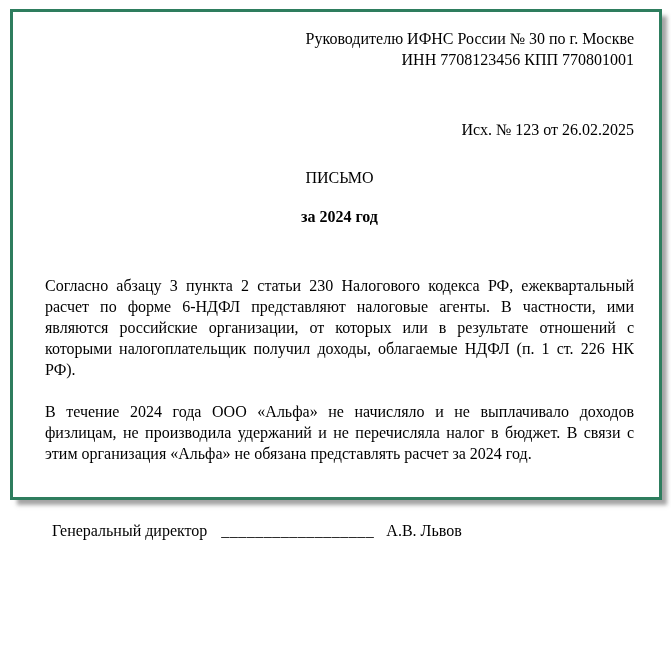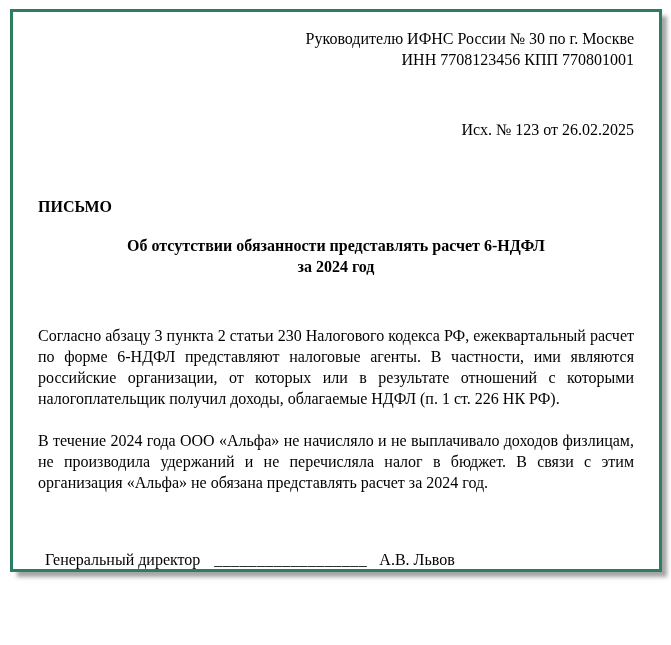--- a/index.html
+++ b/index.html
@@ -13,39 +13,40 @@
     width: 671px;
     height: 645px;
     background: #ffffff;
     overflow: hidden;
   }
   .frame {
     position: absolute;
     left: 10px;
     top: 9px;
     width: 652px;
-    height: 563px;
+    height: 491px;
     background: #ffffff;
     border: 3px solid var(--border-color);
     box-shadow: 6px 6px 4px -1px rgba(90, 90, 90, 0.55);
-    padding: 16px 25px 0 25px;
+    padding: 16px 25px 0 32px;
     font-size: 16px;
     line-height: 21px;
     color: #000000;
   }
   .recipient-header {
     text-align: right;
   }
   .outgoing-number {
     margin-top: 49px;
     text-align: right;
   }
   .title-block {
-    margin-top: 56px;
-    font-weight: bold;
+    margin-top: 27px;
+    text-align: center;
+    font-weight: normal;
   }
   .subject-block {
     margin-top: 18px;
     text-align: center;
     font-weight: bold;
   }
   .body-paragraph {
     text-align: justify;
     text-align-last: left;
   }
@@ -75,21 +76,20 @@
     <div class="recipient-header">
       <div>Руководителю ИФНС России № 30 по г. Москве</div>
       <div>ИНН 7708123456 КПП 770801001</div>
     </div>
 
     <div class="outgoing-number">Исх. № 123 от 26.02.2025</div>
 
     <div class="title-block">ПИСЬМО</div>
 
     <div class="subject-block">
-      <div>Об отсутствии обязанности представлять расчет 6-НДФЛ</div>
       <div>за 2024 год</div>
     </div>
 
     <div class="body-paragraph paragraph-1">Согласно абзацу 3 пункта 2 статьи 230 Налогового кодекса РФ, ежеквартальный расчет по форме 6-НДФЛ представляют налоговые агенты. В частности, ими являются российские организации, от которых или в результате отношений с которыми налогоплательщик получил доходы, облагаемые НДФЛ (п. 1 ст. 226 НК РФ).</div>
 
     <div class="body-paragraph paragraph-2">В течение 2024 года ООО «Альфа» не начисляло и не выплачивало доходов физлицам, не производила удержаний и не перечисляла налог в бюджет. В связи с этим организация «Альфа» не обязана представлять расчет за 2024 год.</div>
 
     <div class="signature-row">
       <span>Генеральный директор</span>
       <span class="signature-line">__________________</span>

